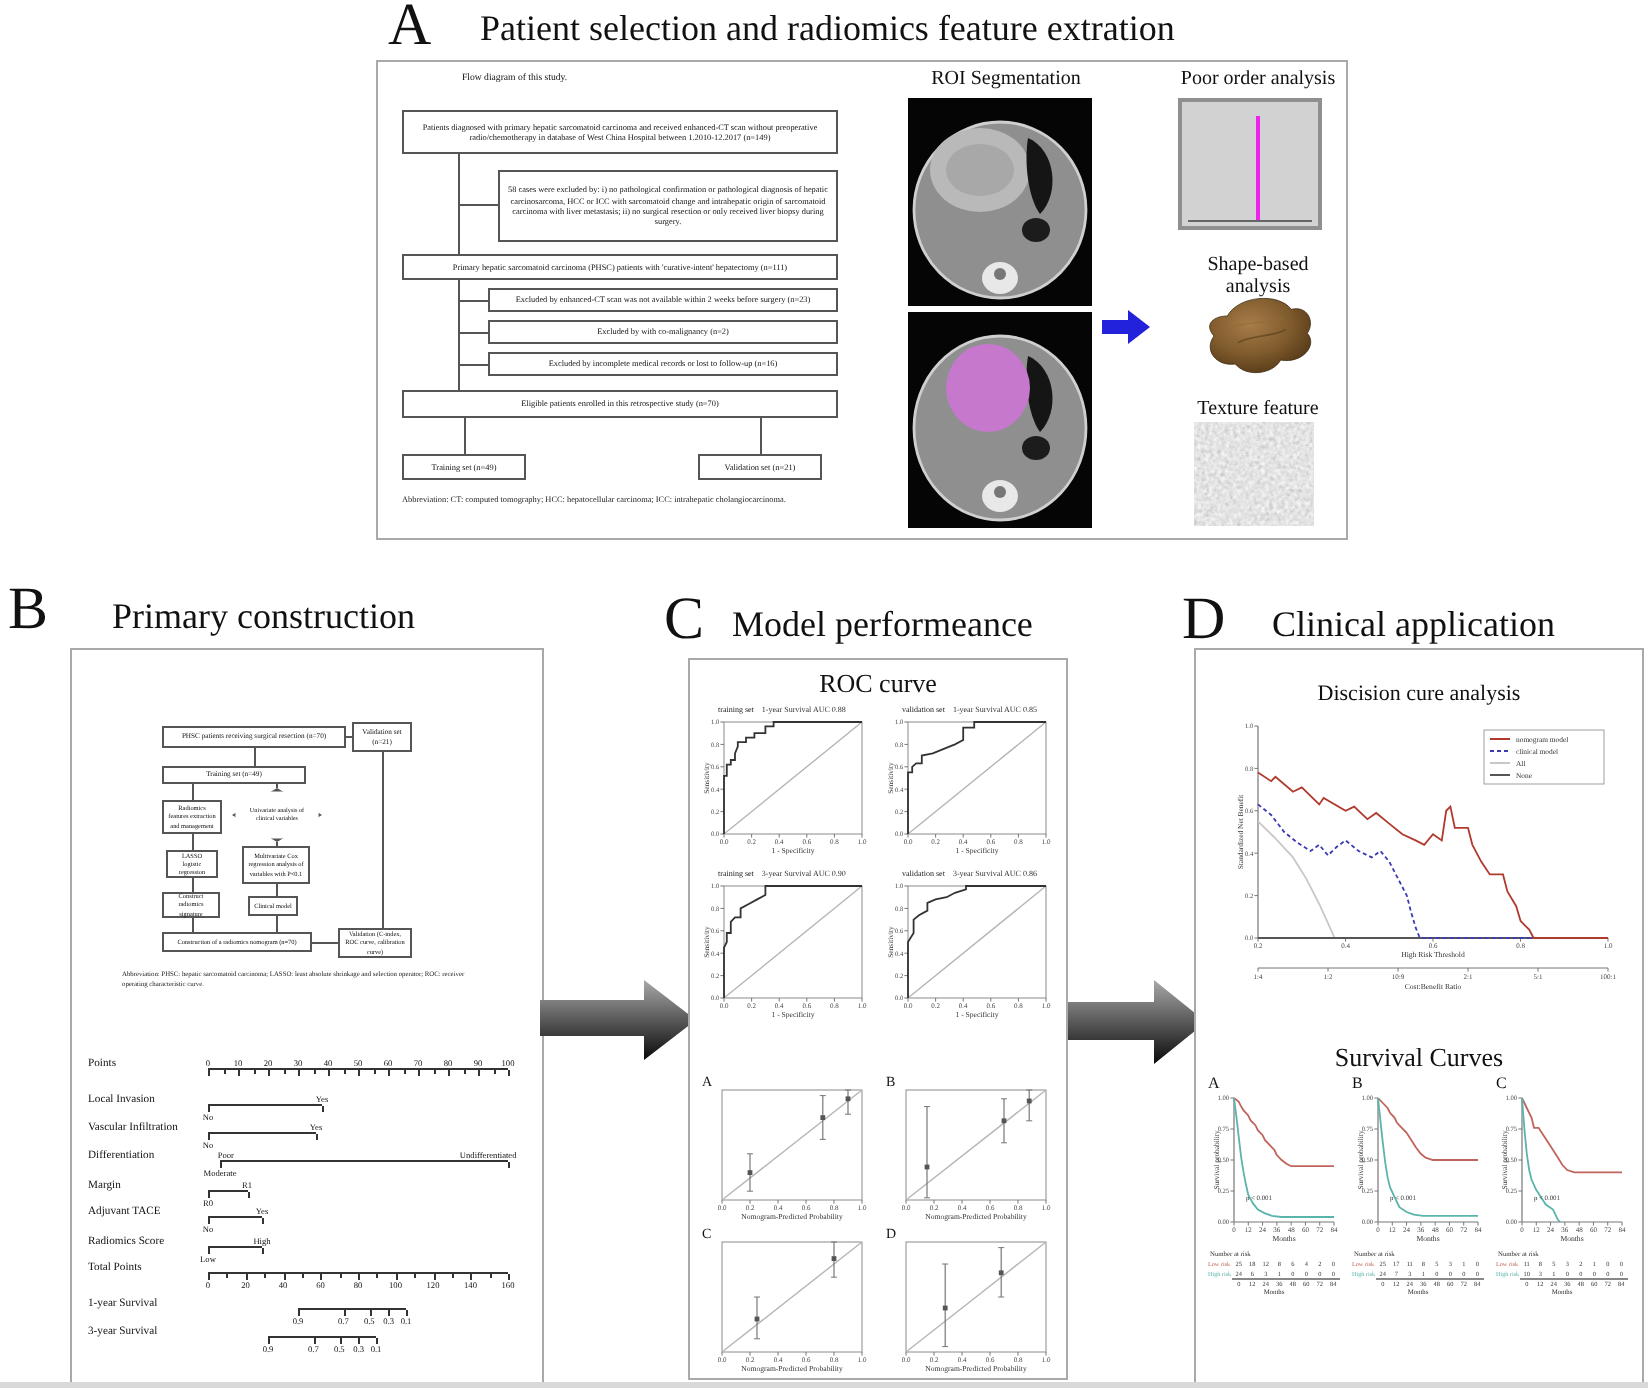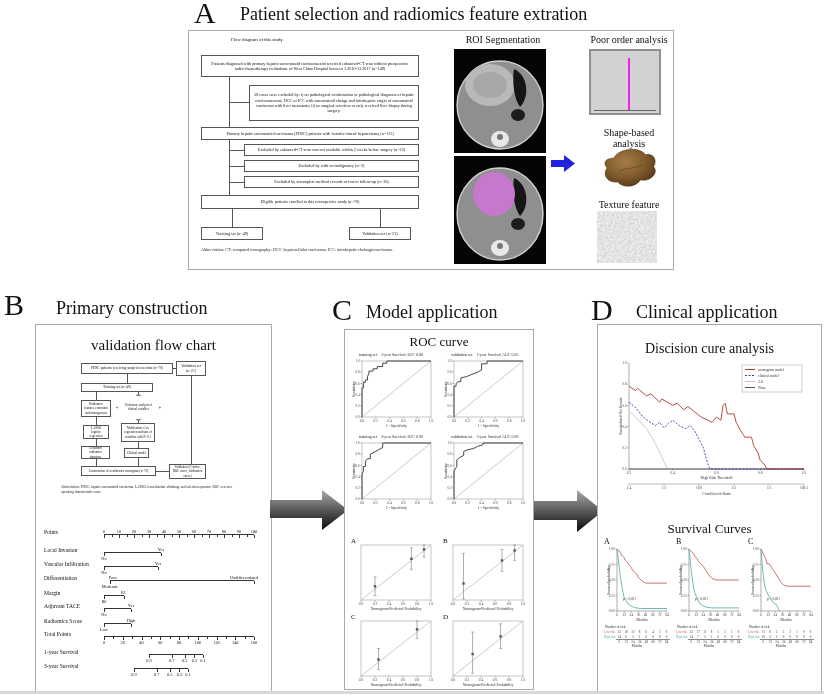--- a/index.html
+++ b/index.html
@@ -125,21 +125,20 @@
         </filter>
     </defs>
     <rect width="60" height="52" fill="#9a9a9a" filter="url(#texf)"></rect>
   </svg>
 </div>
 
 <div class="abs pletter" style="left:4px;top:288px">B</div>
 <div class="abs ptitle" style="left:56px;top:298px">Primary construction</div>
 
 <div class="pbox" style="left:35px;top:324px;width:235px;height:366px">
-  <div class="sec-title" style="left:0;top:12px;width:235px;font-size:15px">validation flow chart</div>
 
   <div class="fbox f36" style="left:45px;top:38px;width:92px;height:11px">PHSC patients receiving surgical resection (n=70)</div>
   <div class="fbox f36" style="left:140px;top:36px;width:30px;height:15px">Validation set (n=21)</div>
   <div class="fbox f36" style="left:45px;top:58px;width:72px;height:9px">Training set (n=49)</div>
   <div class="fbox f32" style="left:45px;top:75px;width:30px;height:17px">Radiomics features extraction and management</div>
   <div class="diamond" style="left:80px;top:69px;width:45px;height:27px">
     <i class="dshape"></i>
     <span>Univariate analysis of clinical variables</span>
   </div>
   <div class="fbox f32" style="left:47px;top:100px;width:26px;height:14px">LASSO logistic regression</div>
@@ -333,21 +332,21 @@
   <defs>
       <linearGradient id="gar2" x1="0" y1="0" x2="0" y2="1">
         <stop offset="0" stop-color="#a8a8a8"></stop>
         <stop offset="1" stop-color="#0a0a0a"></stop>
       </linearGradient>
     </defs>
   <polygon points="0,11 50,11 50,0 76,21 50,42 50,30 0,30" fill="url(#gar2)"></polygon>
 </svg>
 
 <div class="abs pletter" style="left:332px;top:293px">C</div>
-<div class="abs ptitle" style="left:366px;top:302px">Model application</div>
+<div class="abs ptitle" style="left:366px;top:302px">Model performeance</div>
 
 <div class="pbox" style="left:344px;top:329px;width:188px;height:359px">
   <div class="sec-title" style="left:0;top:4px;width:188px;font-size:13px">ROC curve</div>
   <div class="abs" style="left:6px;top:22px;width:84px;height:78px">
     <div class="rtitle"><span>training set</span><span class="sub">1-year Survival AUC 0.88</span></div>
     <svg width="84" height="70" style="position:absolute;top:6px">
         <rect x="11" y="3" width="69" height="56" fill="none" stroke="#8a8a8a" stroke-width="0.5"></rect>
         <line x1="11" y1="59" x2="11" y2="60.8" stroke="#777" stroke-width="0.5"></line>
         <text x="11" y="64.2" font-size="3.5" text-anchor="middle" fill="#444">0.0</text>
         <line x1="24.8" y1="59" x2="24.8" y2="60.8" stroke="#777" stroke-width="0.5"></line>
@@ -600,21 +599,21 @@
         <rect x="56.4" y="17.2" width="2.4" height="2.4" fill="#555"></rect>
         <text x="45" y="67.5" font-size="3.8" text-anchor="middle" fill="#333">Nomogram-Predicted Probability</text>
       </svg>
   </div>
 </div>
 
 <div class="abs pletter" style="left:591px;top:293px">D</div>
 <div class="abs ptitle" style="left:636px;top:302px">Clinical application</div>
 
 <div class="pbox" style="left:597px;top:324px;width:223px;height:366px">
-  <div class="sec-title" style="left:0;top:16px;width:223px;font-size:14px">Discision cure analysis</div>
+  <div class="sec-title" style="left:0;top:16px;width:223px;font-size:11px">Discision cure analysis</div>
   <svg class="abs" width="205" height="158" style="left:9px;top:32px">
       <line x1="22" y1="6" x2="22" y2="112" stroke="#777" stroke-width="0.6"></line>
       <line x1="22" y1="112" x2="197" y2="112" stroke="#777" stroke-width="0.6"></line>
       <line x1="22" y1="112" x2="22" y2="113.8" stroke="#777" stroke-width="0.5"></line>
       <text x="22" y="117.2" font-size="3.5" text-anchor="middle" fill="#444">0.2</text>
       <line x1="65.75" y1="112" x2="65.75" y2="113.8" stroke="#777" stroke-width="0.5"></line>
       <text x="65.75" y="117.2" font-size="3.5" text-anchor="middle" fill="#444">0.4</text>
       <line x1="109.5" y1="112" x2="109.5" y2="113.8" stroke="#777" stroke-width="0.5"></line>
       <text x="109.5" y="117.2" font-size="3.5" text-anchor="middle" fill="#444">0.6</text>
       <line x1="153.25" y1="112" x2="153.25" y2="113.8" stroke="#777" stroke-width="0.5"></line>

